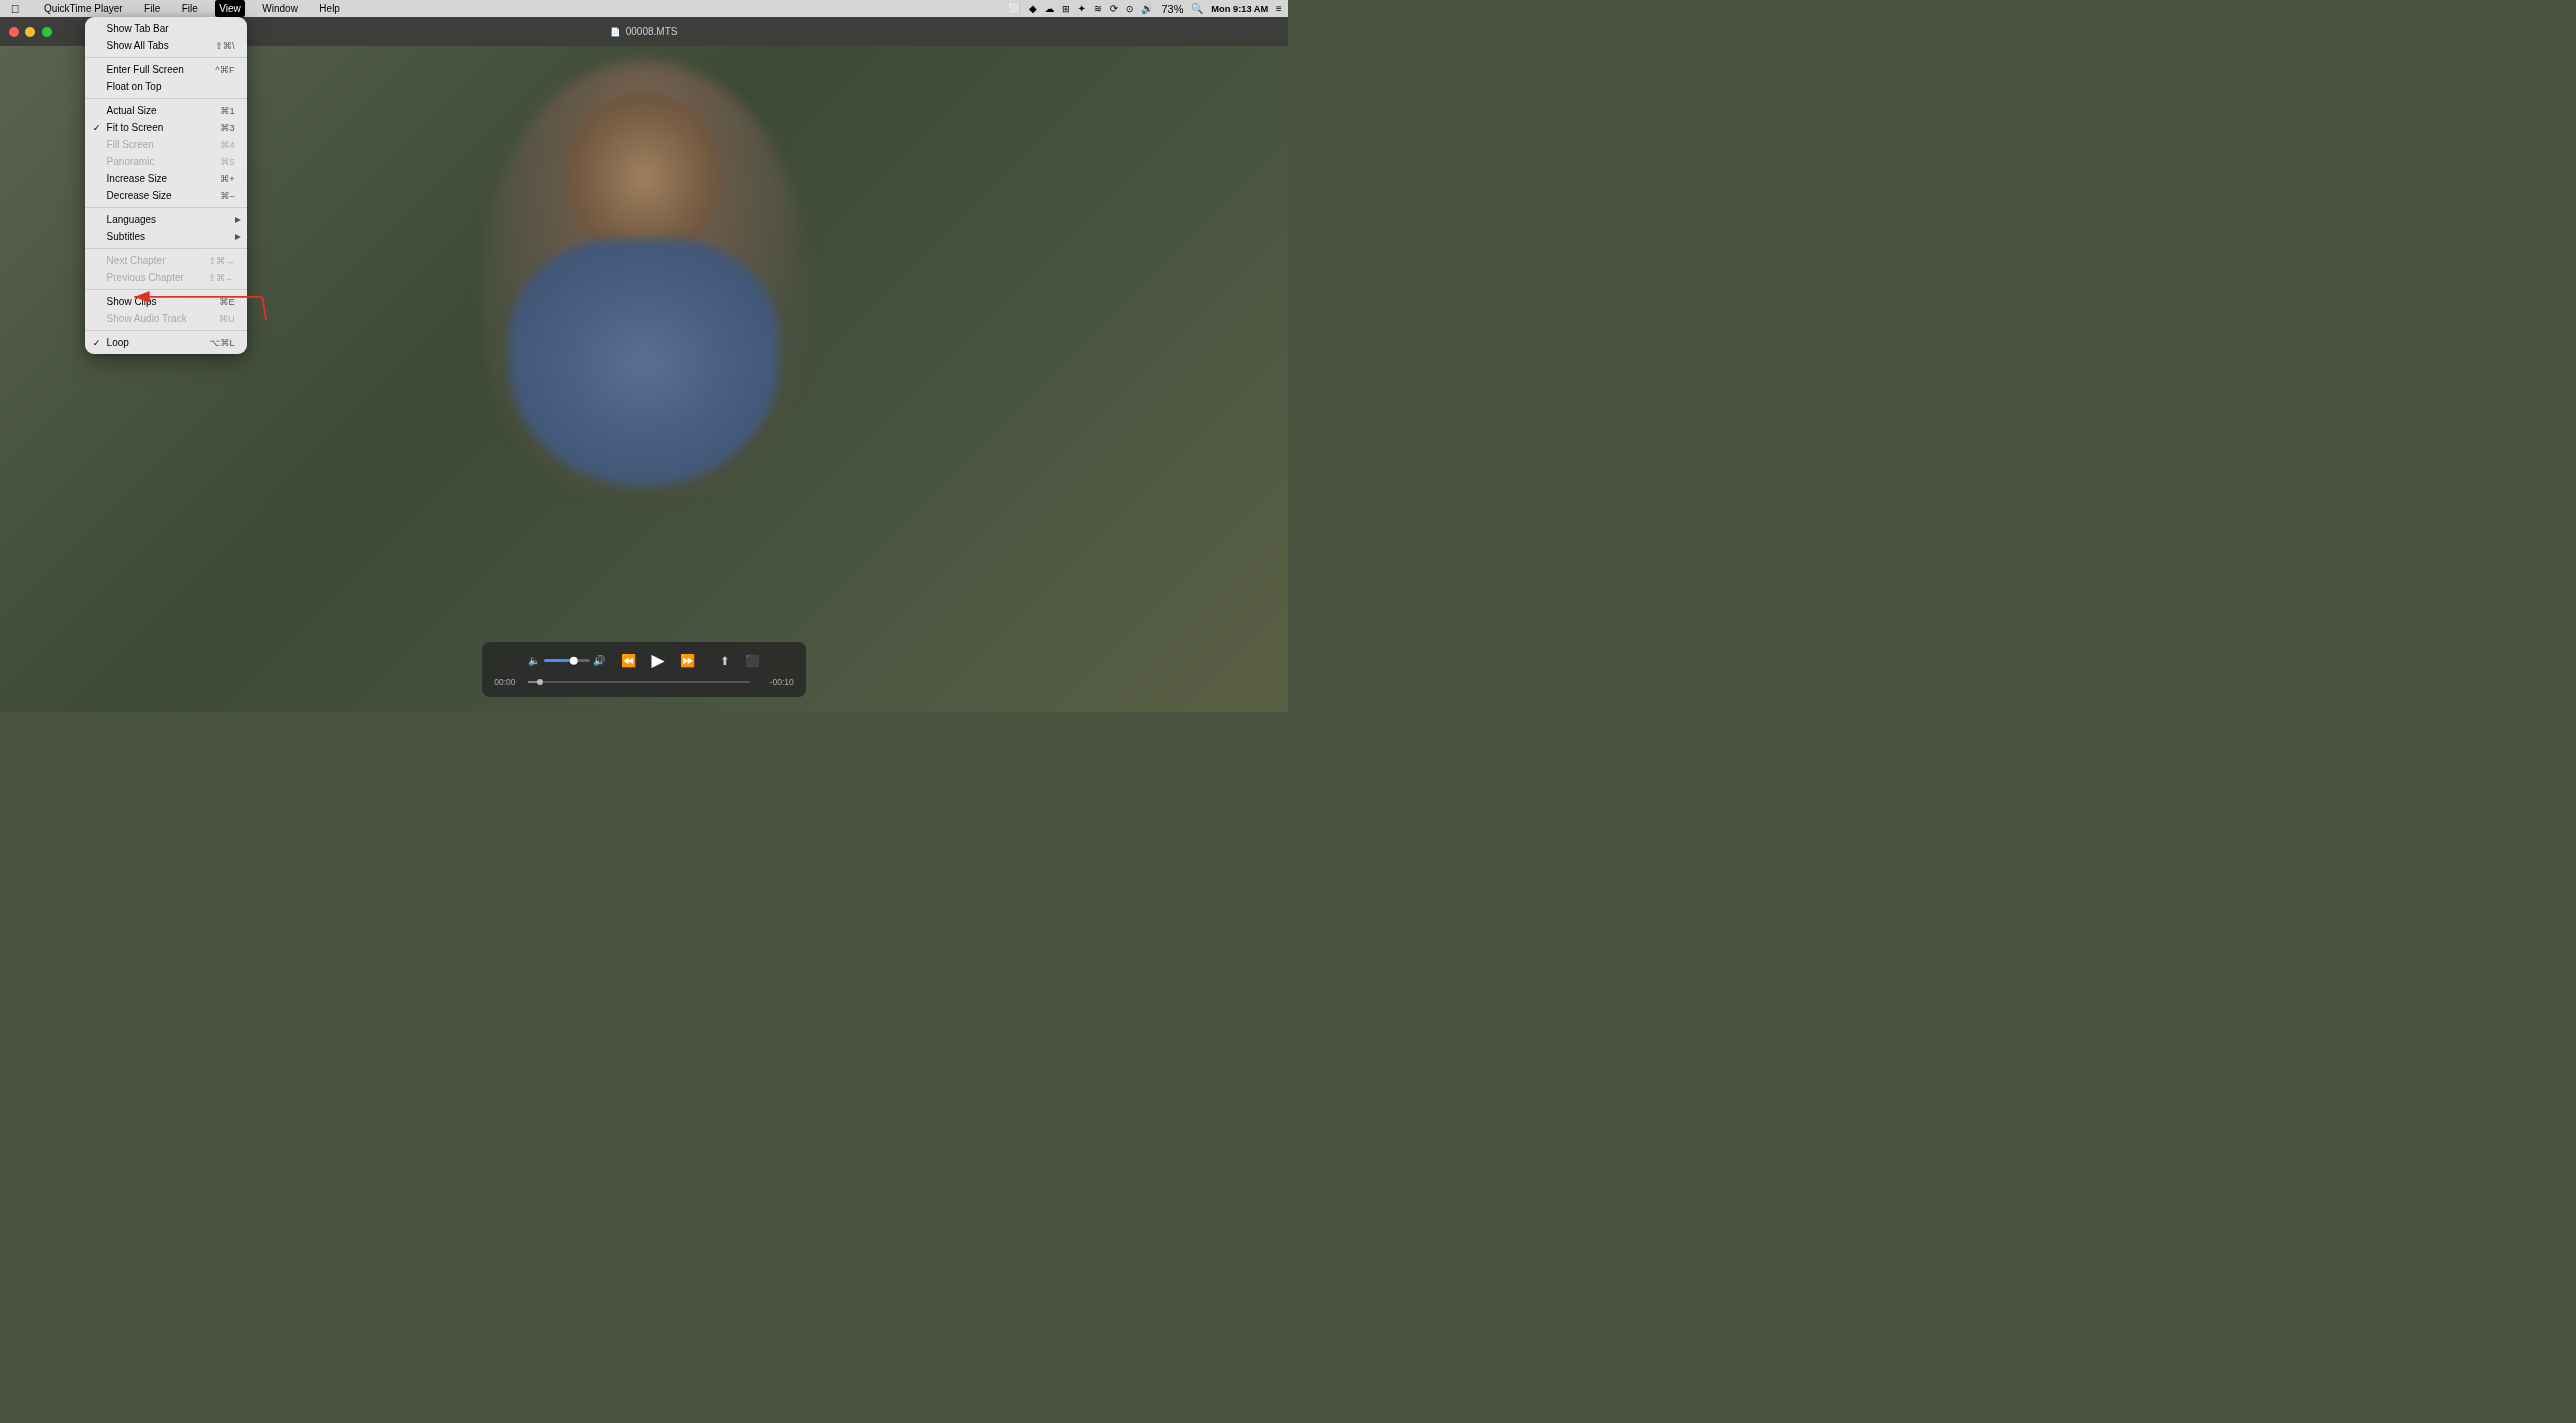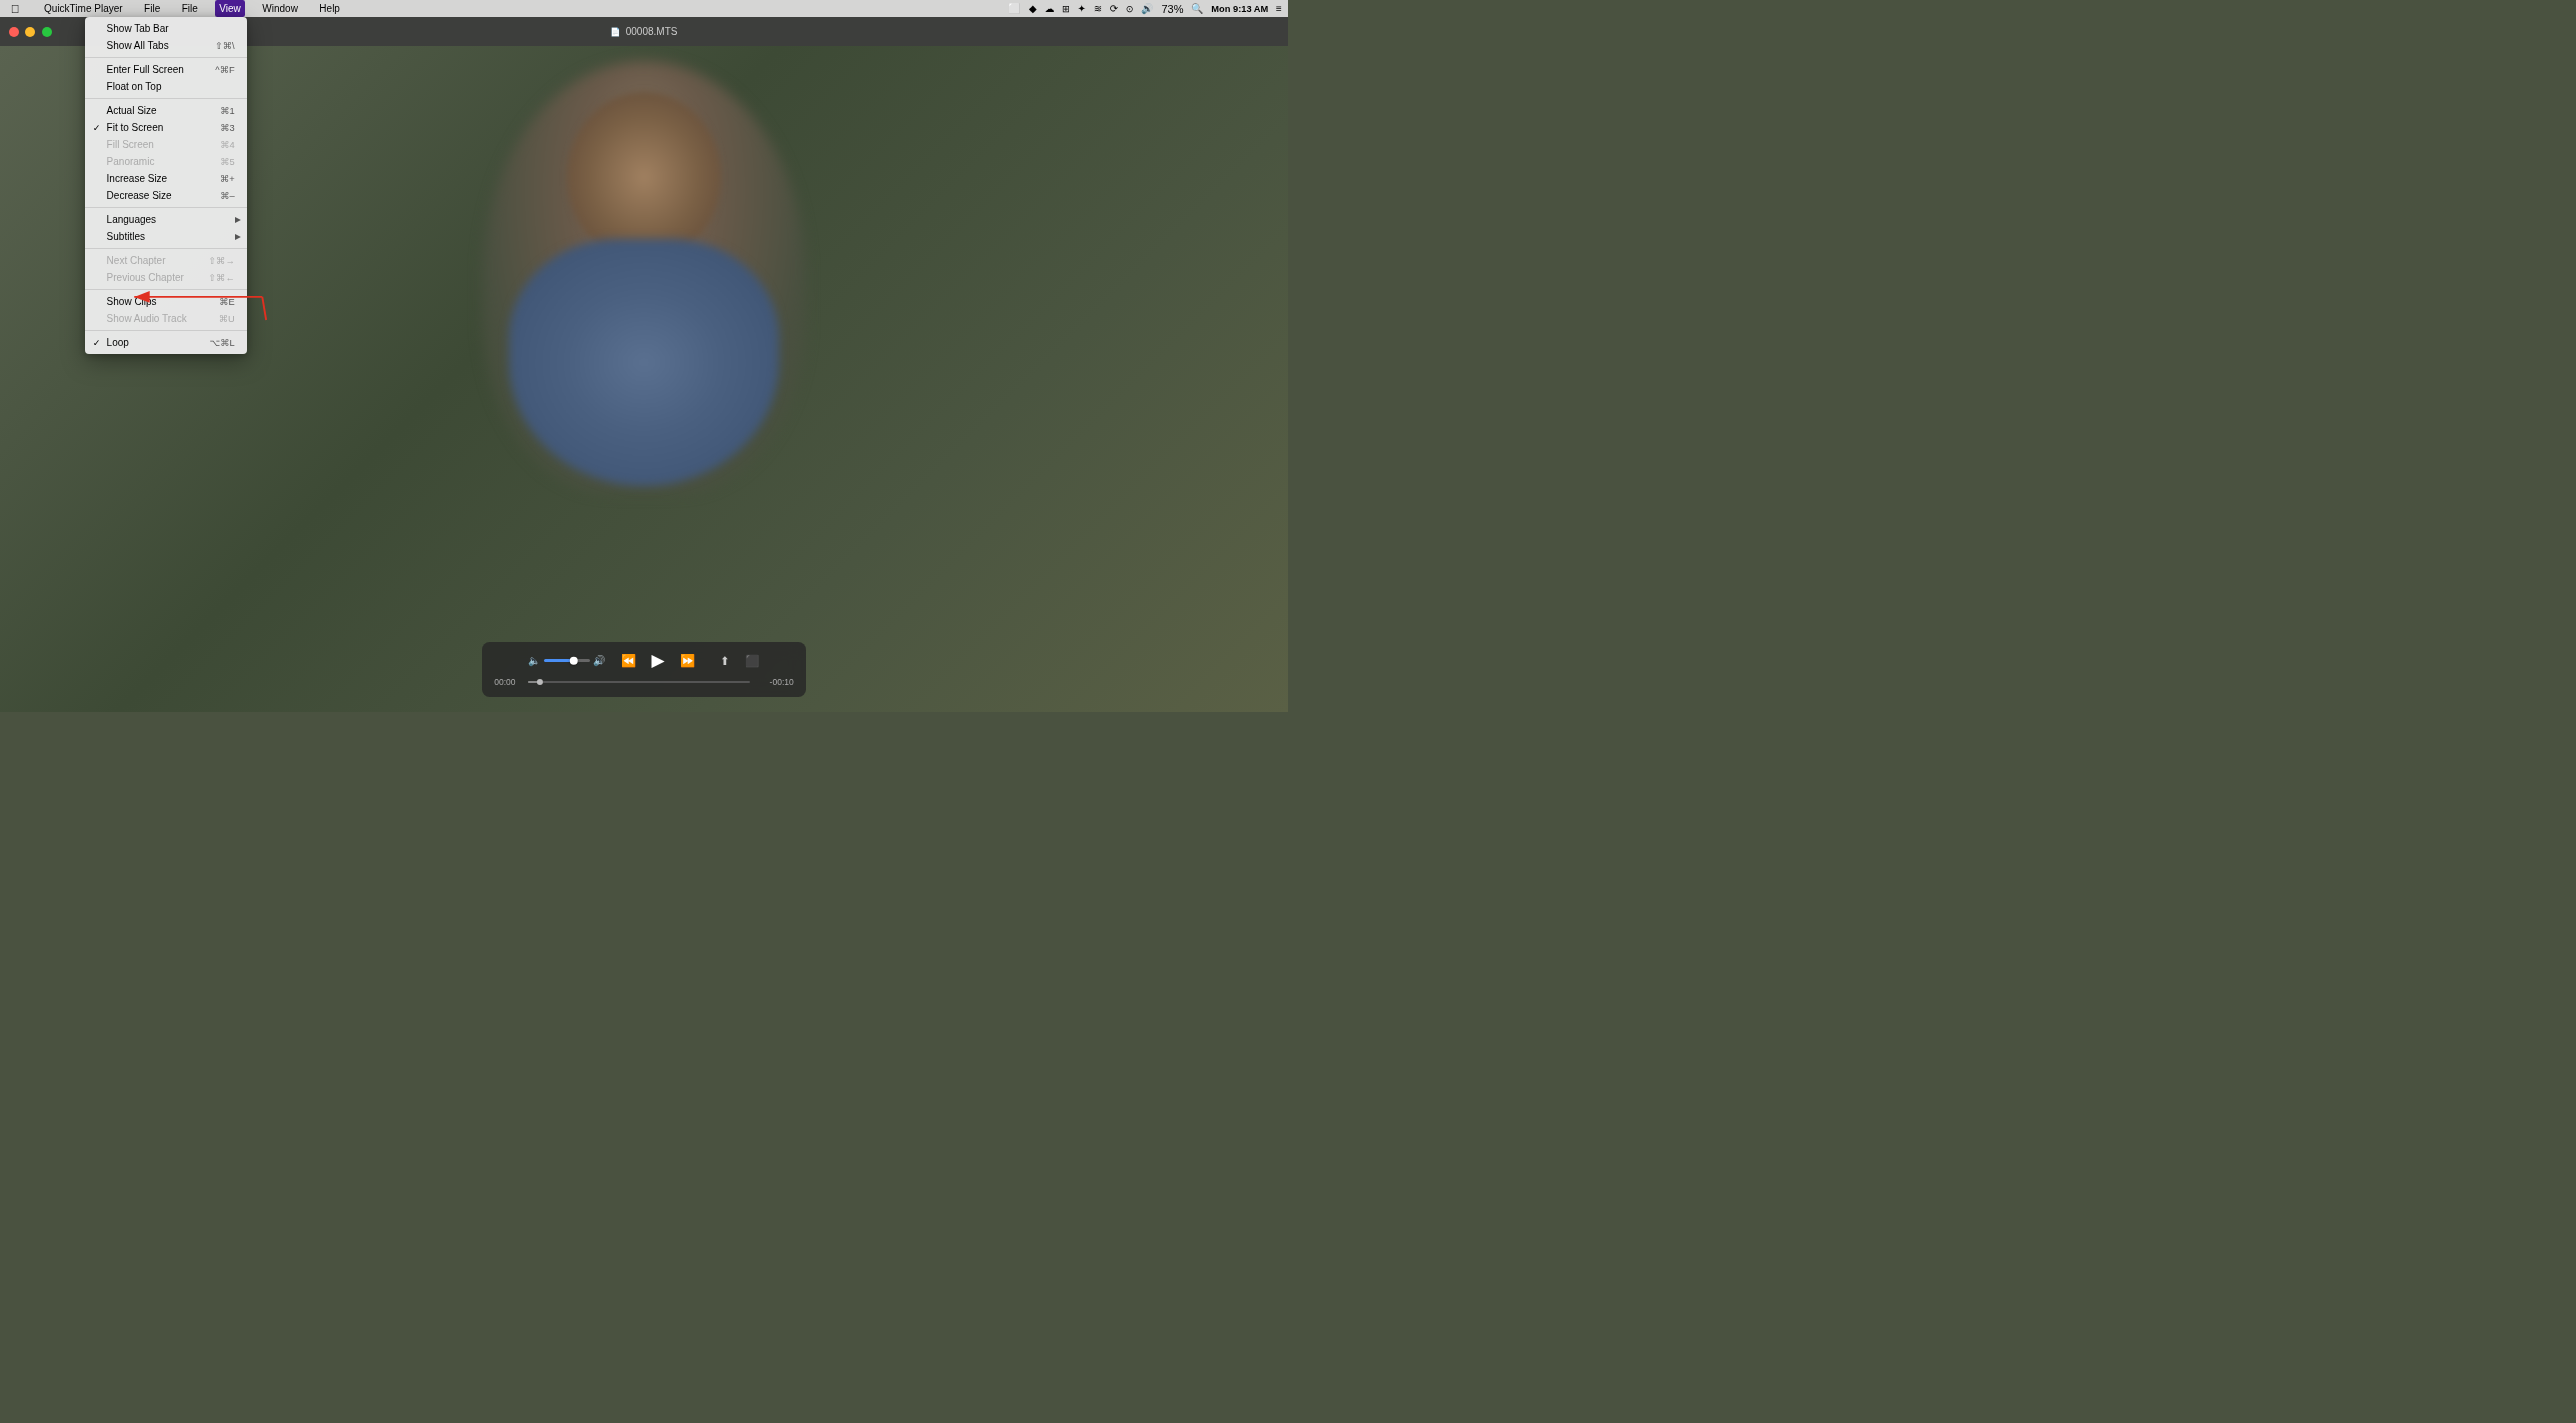--- a/index.html
+++ b/index.html
@@ -28,21 +28,21 @@
     .menubar-item {
       font-size: 10px;
       color: #000;
       cursor: pointer;
       padding: 0 4.6px;
       height: 17px;
       display: flex;
       align-items: center;
     }
     .menubar-item.active {
-      background: #4c1d95;
+      background: #000000;
       color: #fff;
       border-radius: 2.3px;
     }
     .menubar-right {
       margin-left: auto;
       display: flex;
       align-items: center;
       gap: 7.7px;
       font-size: 9.3px;
     }
@@ -226,21 +226,21 @@
       border-radius: 50%;
     }
 
     
     .dropdown-menu {
       position: absolute;
       top: 17px;
       left: 85px;
       width: 162px;
       background: rgba(235,235,235,0.97);
-      border-radius: 4px;
+      border-radius: 9px;
       box-shadow: 0 6.2px 23px rgba(0,0,0,0.35), 0 1.5px 6.2px rgba(0,0,0,0.2);
       z-index: 2000;
       padding: 3.1px 0;
       font-size: 10px;
     }
     .menu-item {
       display: flex;
       align-items: center;
       padding: 2.3px 12.3px 2.3px 21.6px;
       height: 17px;

